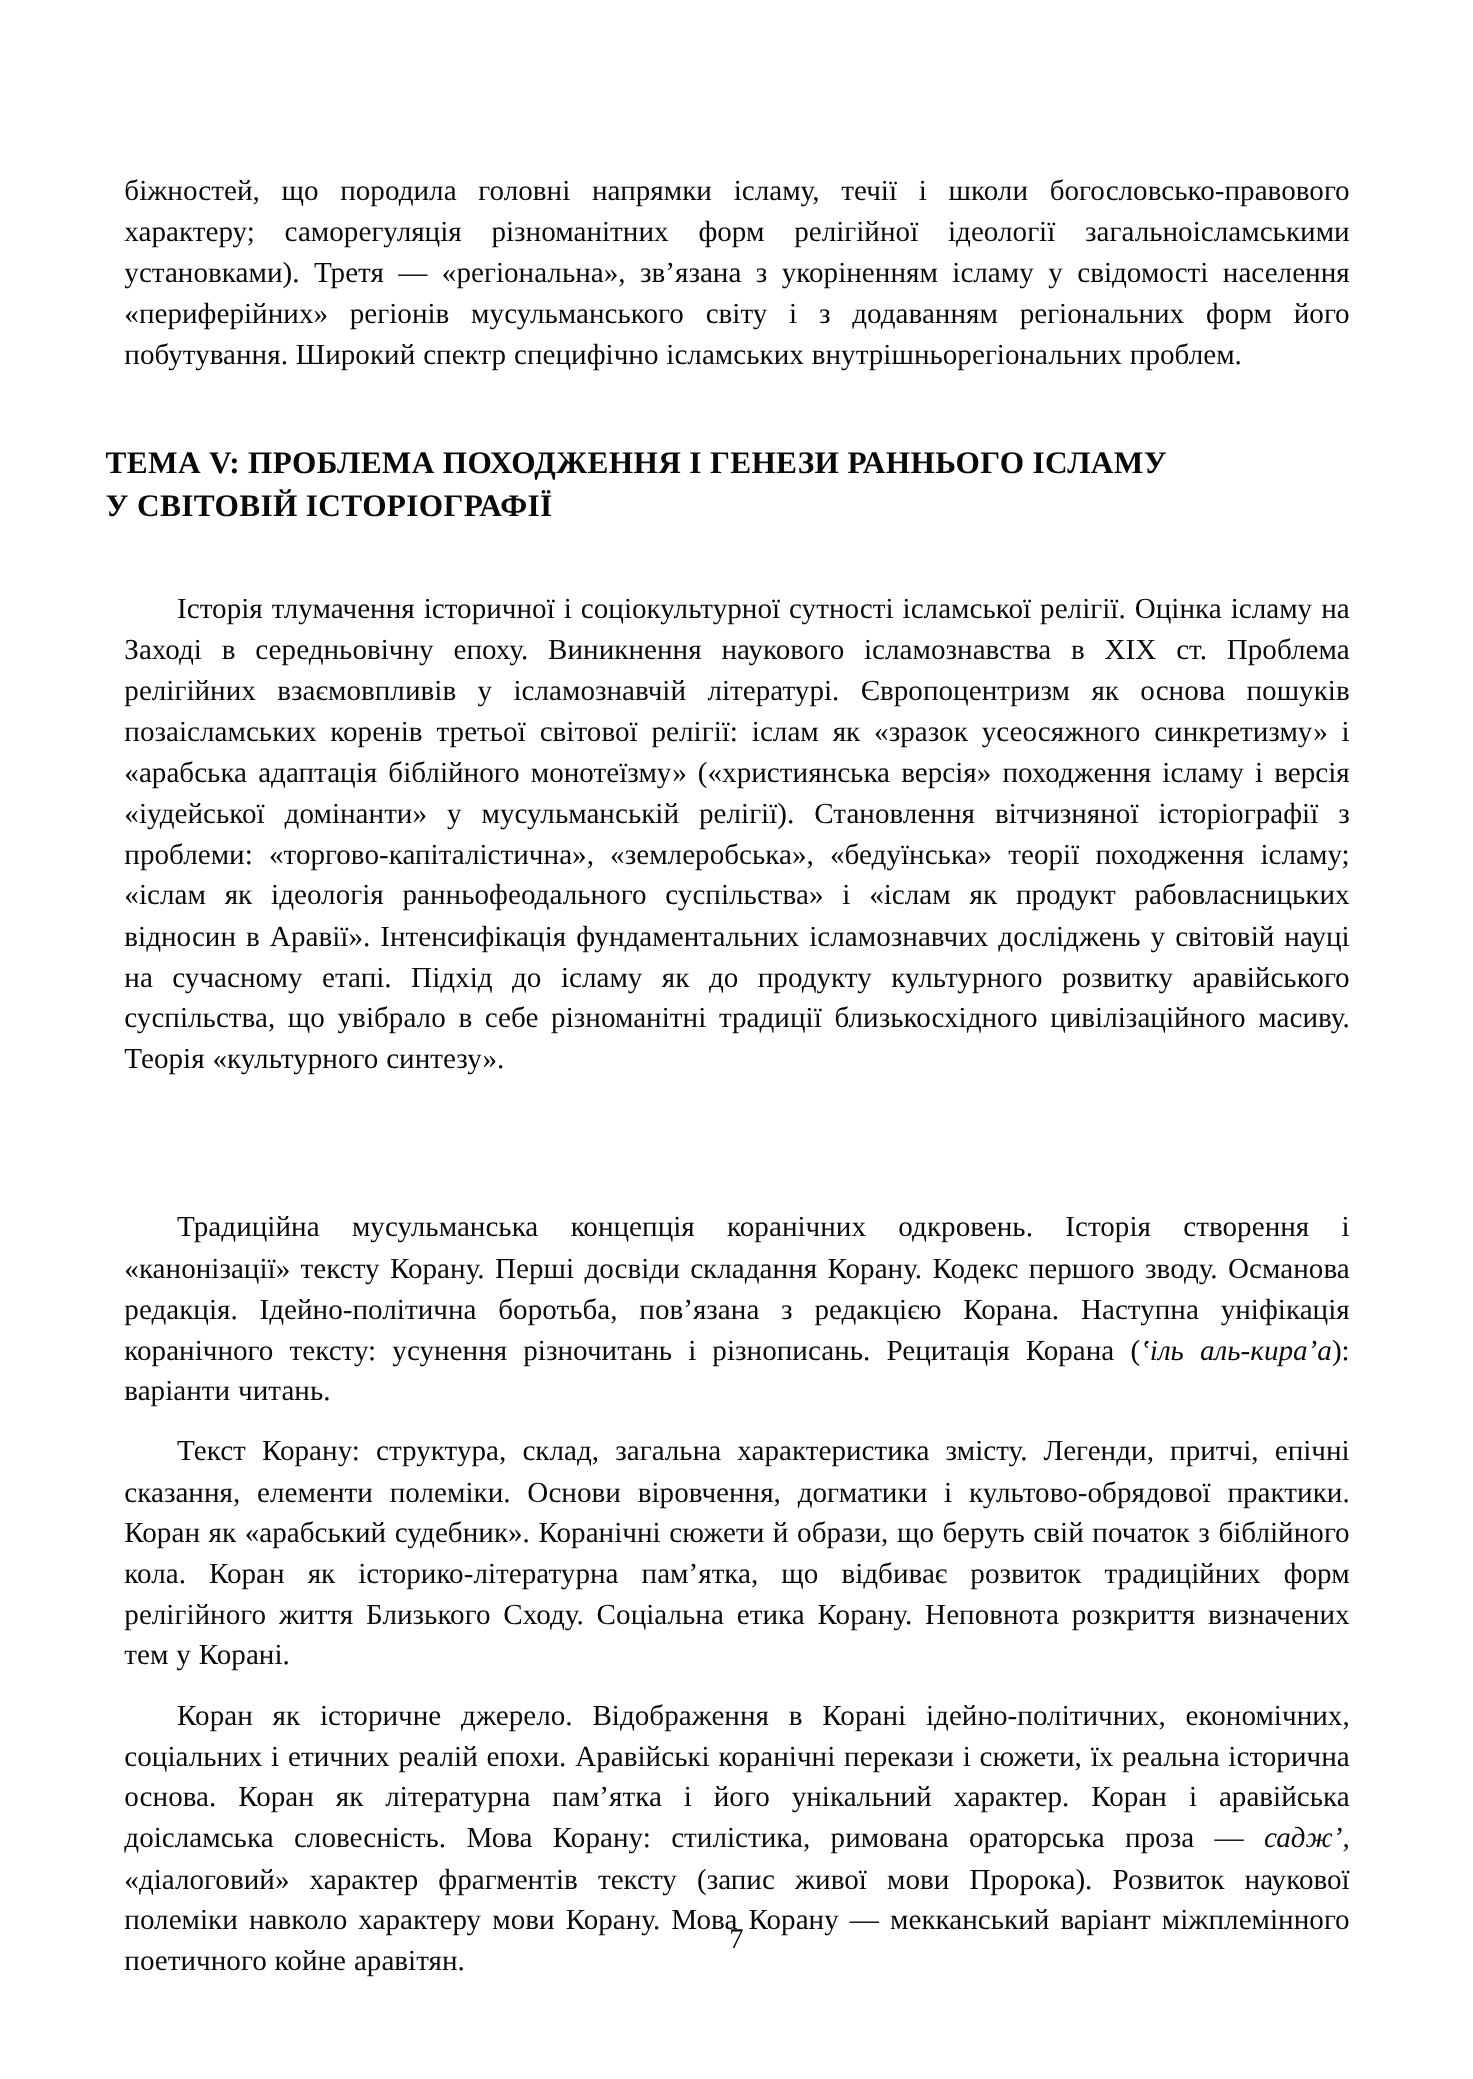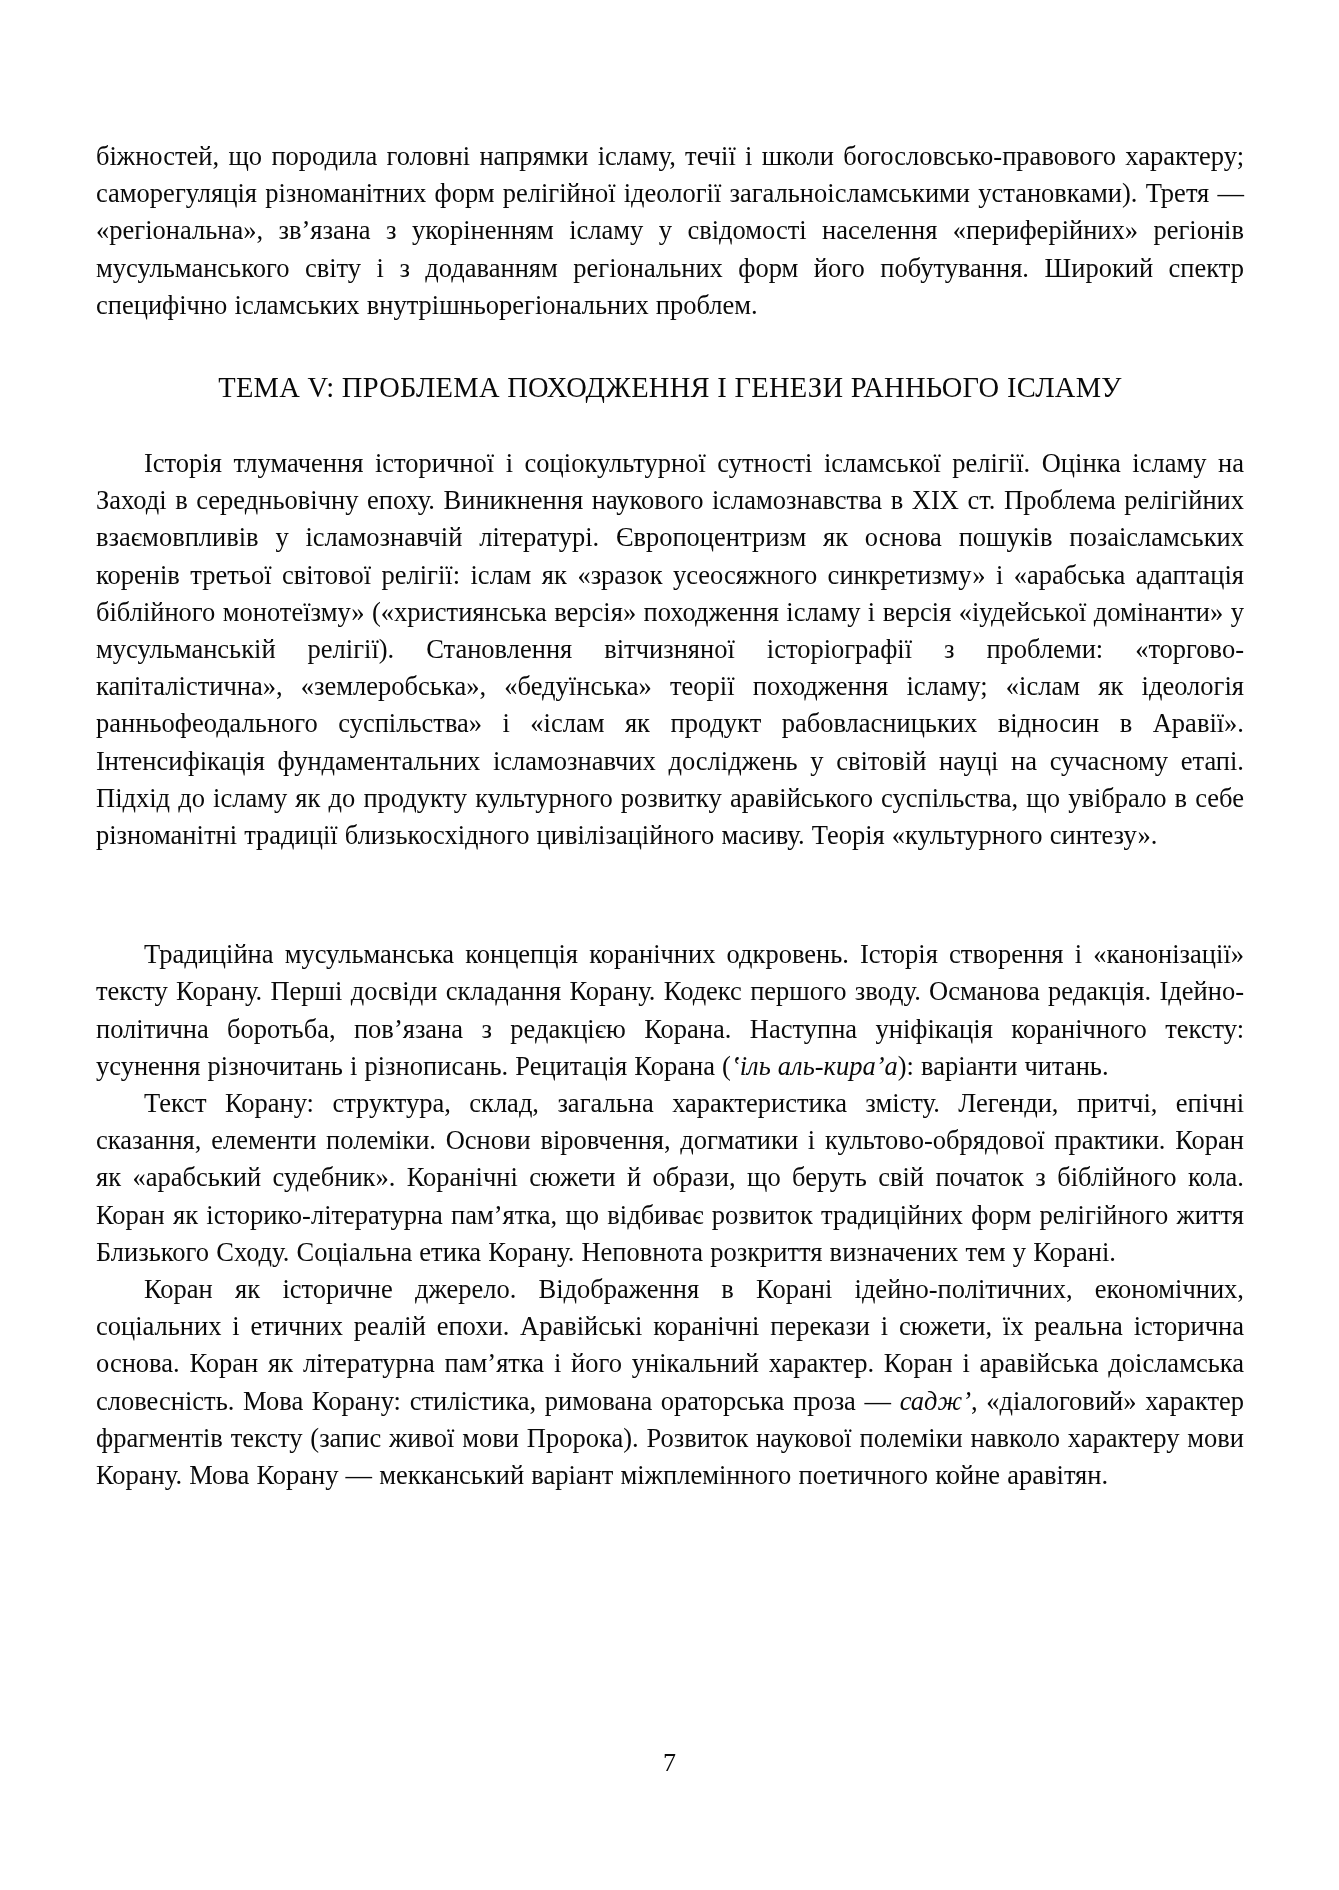--- a/index.html
+++ b/index.html
@@ -17,38 +17,37 @@
     color: #0a0a0a;
     overflow: hidden;
   }
   .content {
     position: absolute;
     left: 96px;
     top: 138px;
     width: 1148px;
   }
   p.body-text {
-    margin: 0;
+    margin: 17px;
     font-size: 26.5px;
     line-height: 37.2px;
     text-align: justify;
     text-justify: inter-word;
     text-indent: 48px;
     hyphens: manual;
     word-spacing: 0.02em;
   }
   p.body-text.no-indent {
     text-indent: 0;
   }
   h2.tema-heading {
     margin: 0;
     font-size: 28.5px;
     line-height: 39px;
-    font-weight: normal;
-    text-align: center;
+    font-weight: bold;
     letter-spacing: 0.01em;
   }
   .gap-before-heading-v { height: 44px; }
   .gap-after-heading-v  { height: 38px; }
   .gap-before-heading-vi { height: 46px; }
   .gap-after-heading-vi  { height: 36px; }
   .it { font-style: italic; }
   .folio {
     position: absolute;
     left: 0;
@@ -66,20 +65,21 @@
 <div class="page">
 
   <div class="content">
 
     <p class="body-text no-indent">біжностей, що породила головні напрямки ісламу, течії і школи богословсько-правового характеру; саморегуляція різноманітних форм релігійної ідеології загальноісламськими установками). Третя — «регіональна», зв’язана з укоріненням ісламу у свідомості населення «периферійних» регіонів мусульманського світу і з додаванням регіональних форм його побутування. Широкий спектр специфічно ісламських внутрішньорегіональних проблем.</p>
 
     <div class="gap-before-heading-v"></div>
 
     <h2 class="tema-heading">
       <span>ТЕМА V: ПРОБЛЕМА ПОХОДЖЕННЯ І ГЕНЕЗИ РАННЬОГО ІСЛАМУ</span><br>
+      <span>У СВІТОВІЙ ІСТОРІОГРАФІЇ</span>
     </h2>
 
     <div class="gap-after-heading-v"></div>
 
     <p class="body-text">Історія тлумачення історичної і соціокультурної сутності ісламської релігії. Оцінка ісламу на Заході в середньовічну епоху. Виникнення наукового ісламознавства в XIX ст. Проблема релігійних взаємовпливів у ісламознавчій літературі. Європоцентризм як основа пошуків позаісламських коренів третьої світової релігії: іслам як «зразок усеосяжного синкретизму» і «арабська адаптація біблійного монотеїзму» («християнська версія» походження ісламу і версія «іудейської домінанти» у мусульманській релігії). Становлення вітчизняної історіографії з проблеми: «торгово-капіталістична», «землеробська», «бедуїнська» теорії походження ісламу; «іслам як ідеологія ранньофеодального суспільства» і «іслам як продукт рабовласницьких відносин в Аравії». Інтенсифікація фундаментальних ісламознавчих досліджень у світовій науці на сучасному етапі. Підхід до ісламу як до продукту культурного розвитку аравійського суспільства, що увібрало в себе різноманітні традиції близькосхідного цивілізаційного масиву. Теорія «культурного синтезу».</p>
 
     <div class="gap-before-heading-vi"></div>
 
 
     <div class="gap-after-heading-vi"></div>

